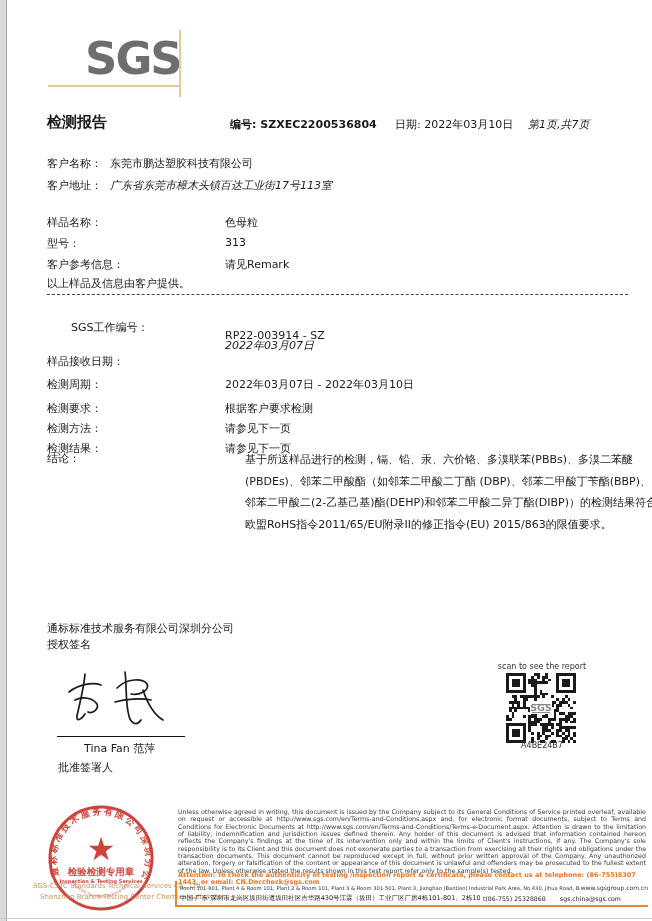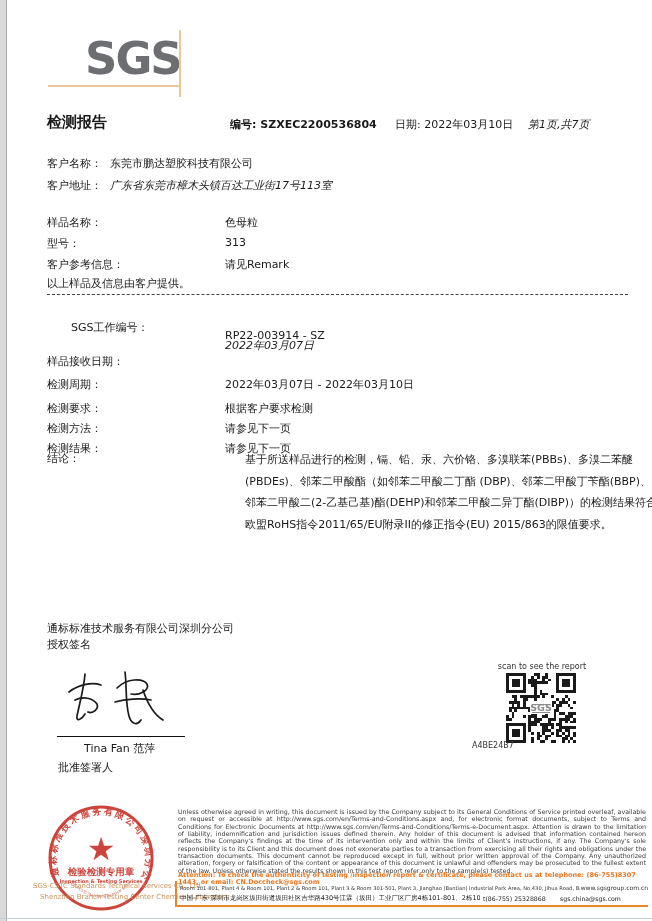--- a/index.html
+++ b/index.html
@@ -24,21 +24,21 @@
   #dash-sep{left:47px;top:294px;width:581px;border-top:1px dashed #444;height:0;}
   #conclusion-text{left:225px;top:449px;width:416px;font-size:11px;line-height:21.5px;color:#1a1a1a;margin-left:20px;}
   
   .sigtxt{position:absolute;left:47px;font-size:11px;color:#1a1a1a;}
   #sig-line{left:57px;top:736px;width:128px;height:0;border-top:1.5px solid #111;}
   #signer-name{left:58px;top:741px;margin-left:26px;}
   #signer-role{left:58px;top:760px;}
   
   #qr-caption{left:472px;top:662px;width:140px;text-align:center;font-size:8px;color:#333;}
   #qr-box{left:506px;top:673px;width:70px;height:70px;}
-  #qr-code-id{left:472px;top:741px;width:140px;text-align:left;font-size:8px;color:#333;}
+  #qr-code-id{left:472px;top:741px;width:140px;text-align:center;font-size:8px;color:#333;}
   
   #stamp{left:44px;top:802px;width:114px;height:112px;opacity:.92;}
   
   .cotext{position:absolute;color:#c9945c;font-size:7px;}
   #footer-co1{left:33px;top:882px;}
   #footer-co2{left:40px;top:893px;}
   #disclaimer{left:178px;top:808px;width:468px;font-size:6.3px;line-height:7.35px;color:#3a3a3a;text-align:justify;}
   #attention{left:178px;top:872px;width:468px;font-size:6.5px;line-height:7.4px;color:#e87722;font-weight:bold;}
   #addr-en{left:180px;top:885px;width:400px;font-size:5.2px;color:#333;white-space:nowrap;overflow:hidden;}
   #website{left:578px;top:884px;width:70px;font-size:6px;color:#333;text-align:right;}

